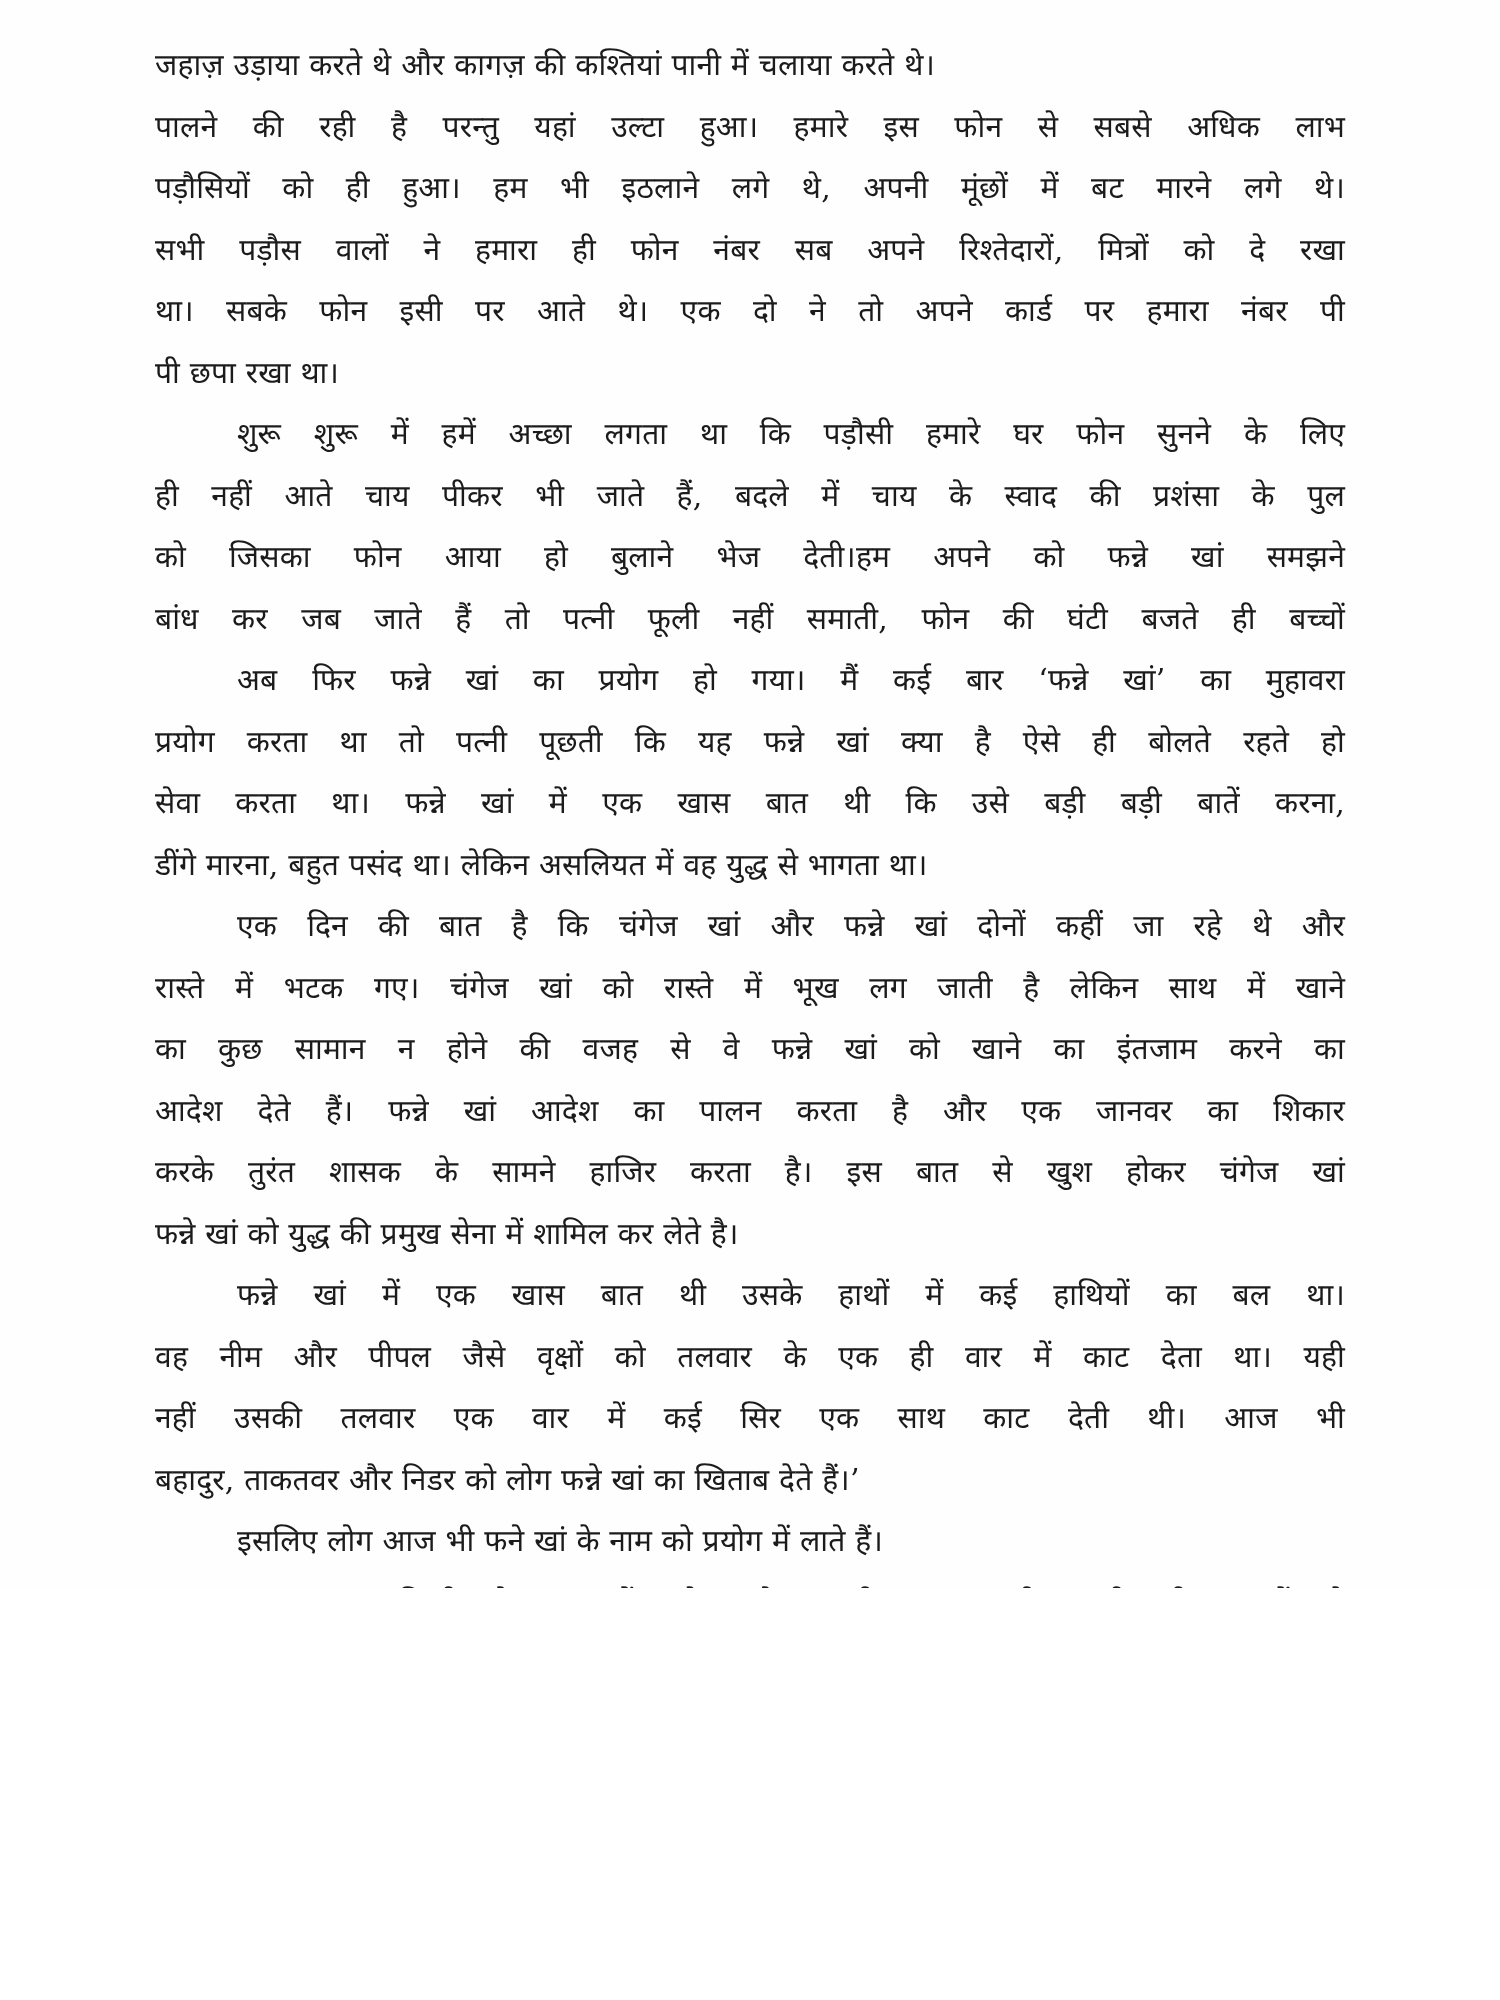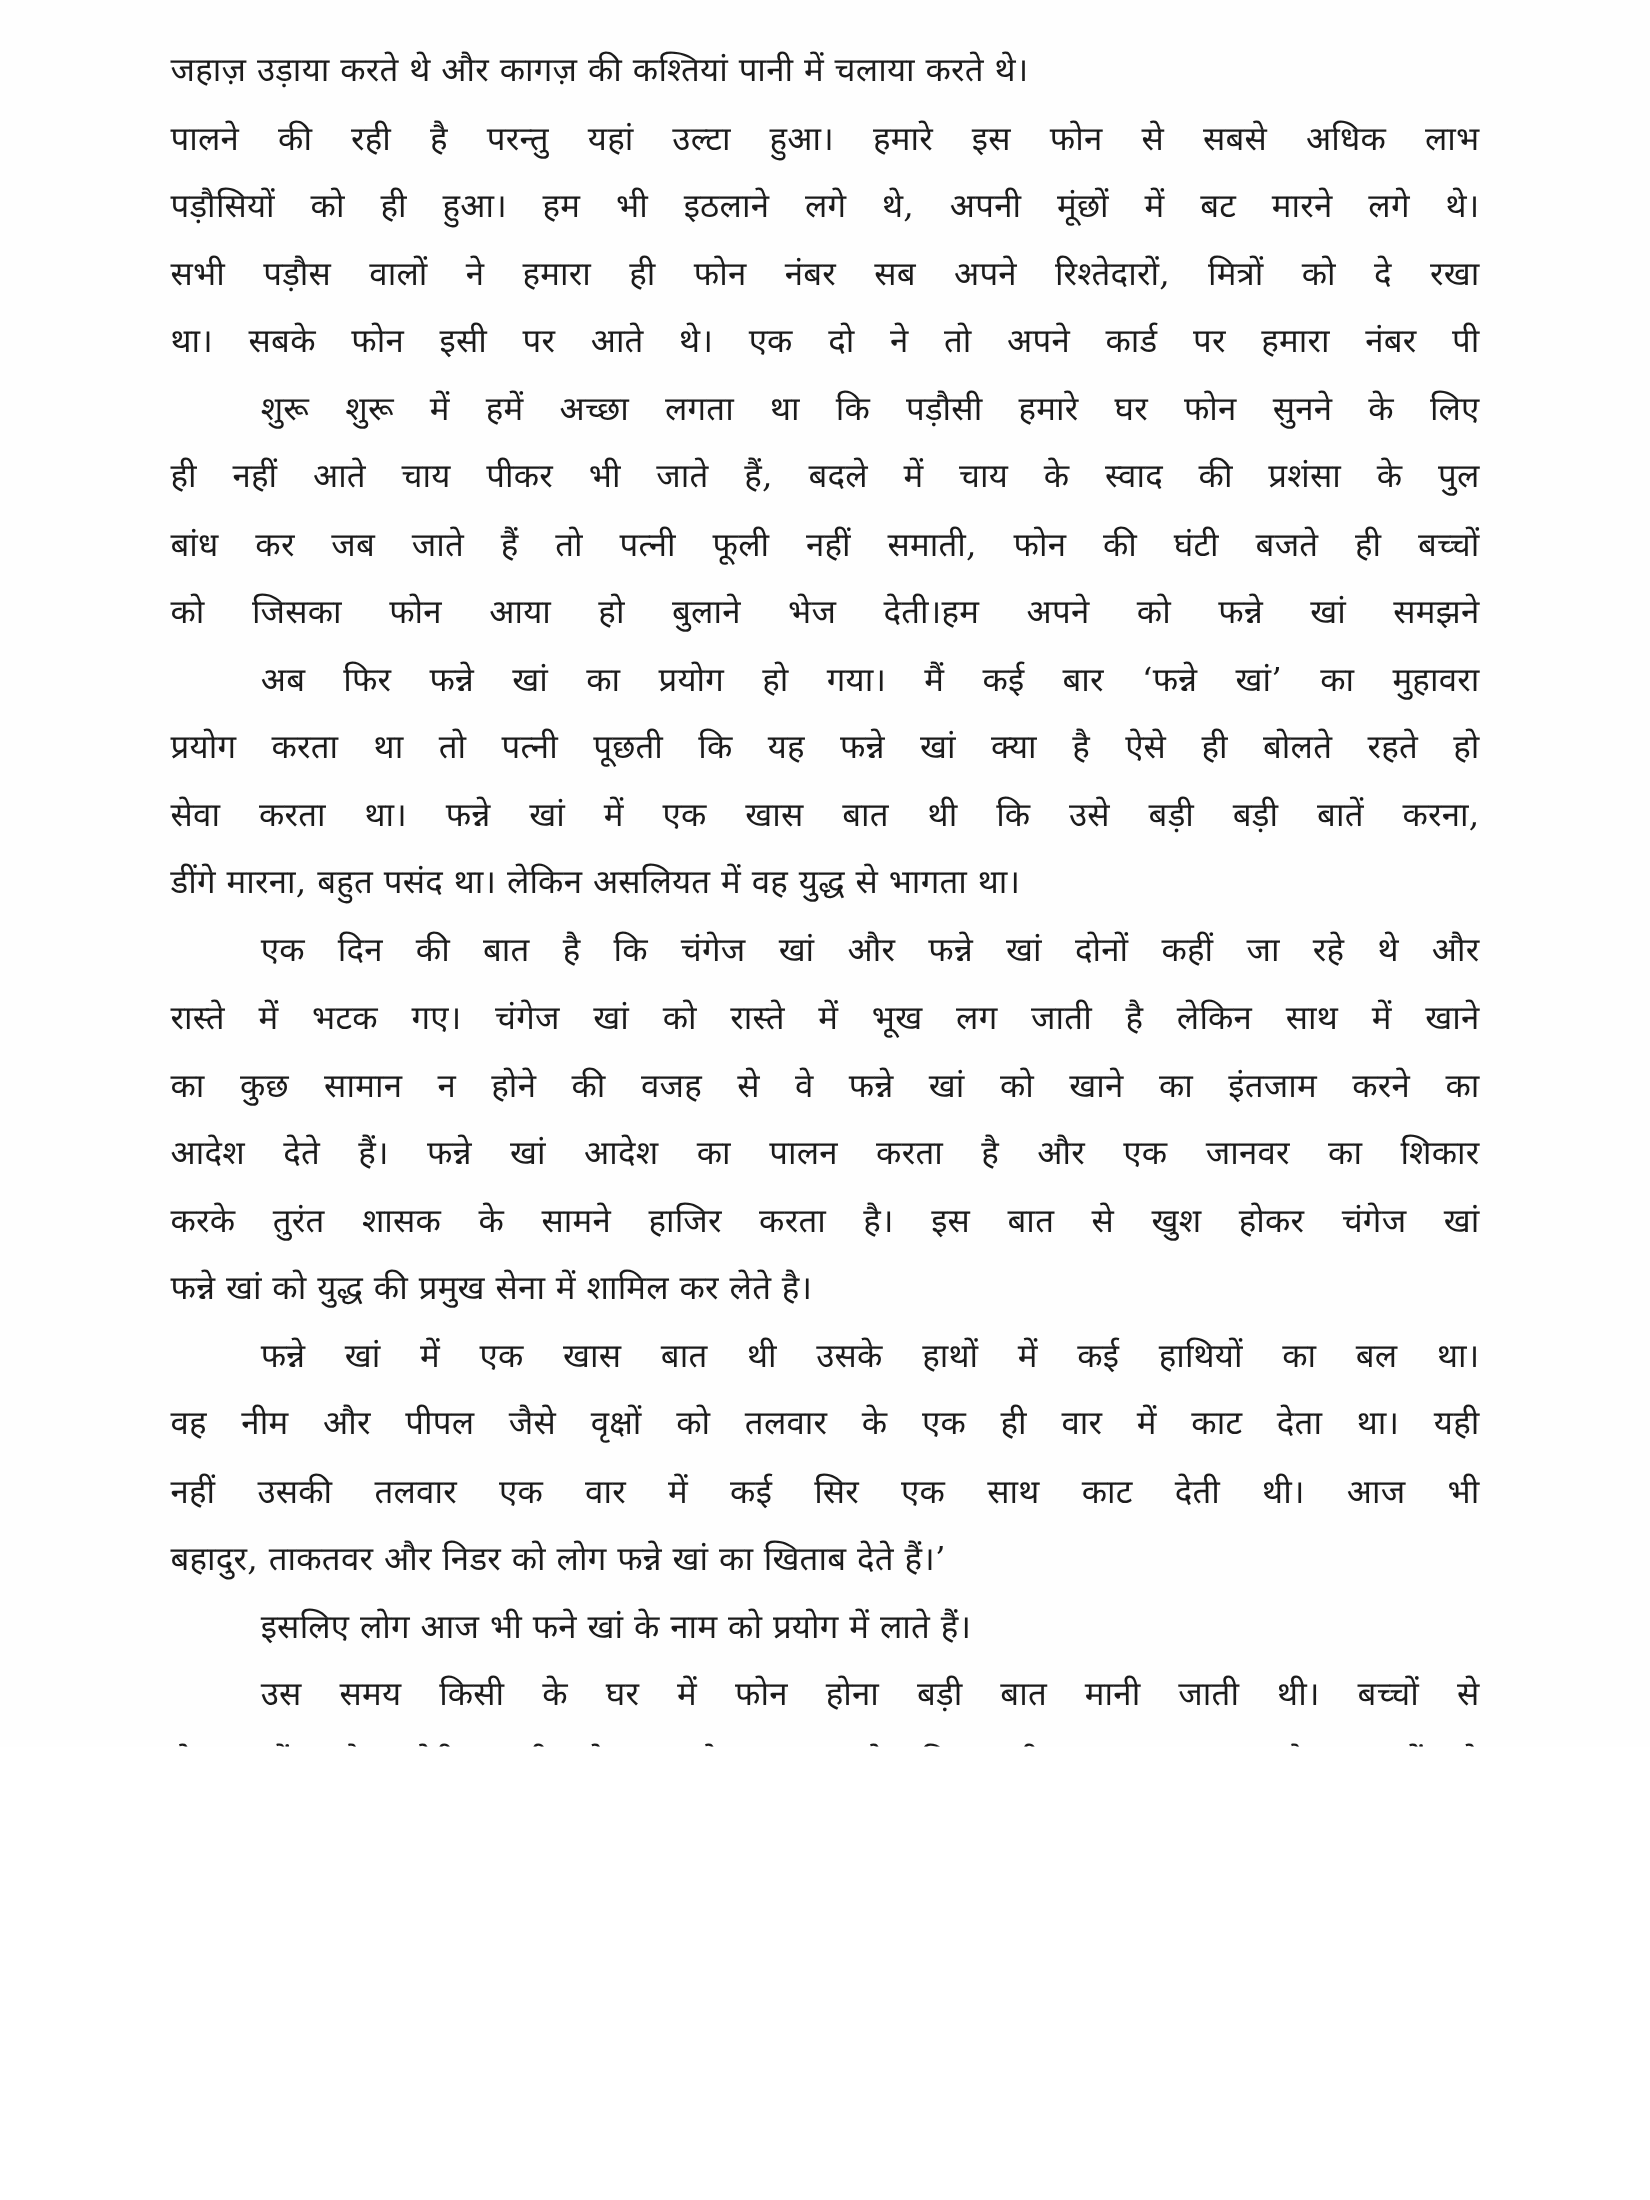--- a/index.html
+++ b/index.html
@@ -49,24 +49,25 @@
 </head>
 <body>
 
 <div class="page">
   <div class="text-block" id="text-block">
       <div class="line">जहाज़ उड़ाया करते थे और कागज़ की कश्तियां पानी में चलाया करते थे।</div>
       <div class="line justify">पालने की रही है परन्तु यहां उल्टा हुआ। हमारे इस फोन से सबसे अधिक लाभ</div>
       <div class="line justify">पड़ौसियों को ही हुआ। हम भी इठलाने लगे थे, अपनी मूंछों में बट मारने लगे थे।</div>
       <div class="line justify">सभी पड़ौस वालों ने हमारा ही फोन नंबर सब अपने रिश्तेदारों, मित्रों को दे रखा</div>
       <div class="line justify">था। सबके फोन इसी पर आते थे। एक दो ने तो अपने कार्ड पर हमारा नंबर पी</div>
+      <div class="line">पी छपा रखा था।</div>
       <div class="line indent justify">शुरू शुरू में हमें अच्छा लगता था कि पड़ौसी हमारे घर फोन सुनने के लिए</div>
       <div class="line justify">ही नहीं आते चाय पीकर भी जाते हैं, बदले में चाय के स्वाद की प्रशंसा के पुल</div>
+      <div class="line justify">को जिसका फोन आया हो बुलाने भेज देती।हम अपने को फन्ने खां समझने</div>
       <div class="line justify">बांध कर जब जाते हैं तो पत्नी फूली नहीं समाती, फोन की घंटी बजते ही बच्चों</div>
-      <div class="line justify">को जिसका फोन आया हो बुलाने भेज देती।हम अपने को फन्ने खां समझने</div>
       <div class="line indent justify">अब फिर फन्ने खां का प्रयोग हो गया। मैं कई बार ‘फन्ने खां’ का मुहावरा</div>
       <div class="line justify">प्रयोग करता था तो पत्नी पूछती कि यह फन्ने खां क्या है ऐसे ही बोलते रहते हो</div>
       <div class="line justify">सेवा करता था। फन्ने खां में एक खास बात थी कि उसे बड़ी बड़ी बातें करना,</div>
       <div class="line">डींगे मारना, बहुत पसंद था। लेकिन असलियत में वह युद्ध से भागता था।</div>
       <div class="line indent justify">एक दिन की बात है कि चंगेज खां और फन्ने खां दोनों कहीं जा रहे थे और</div>
       <div class="line justify">रास्ते में भटक गए। चंगेज खां को रास्ते में भूख लग जाती है लेकिन साथ में खाने</div>
       <div class="line justify">का कुछ सामान न होने की वजह से वे फन्ने खां को खाने का इंतजाम करने का</div>
       <div class="line justify">आदेश देते हैं। फन्ने खां आदेश का पालन करता है और एक जानवर का शिकार</div>
       <div class="line justify">करके तुरंत शासक के सामने हाजिर करता है। इस बात से खुश होकर चंगेज खां</div>
       <div class="line">फन्ने खां को युद्ध की प्रमुख सेना में शामिल कर लेते है।</div>

